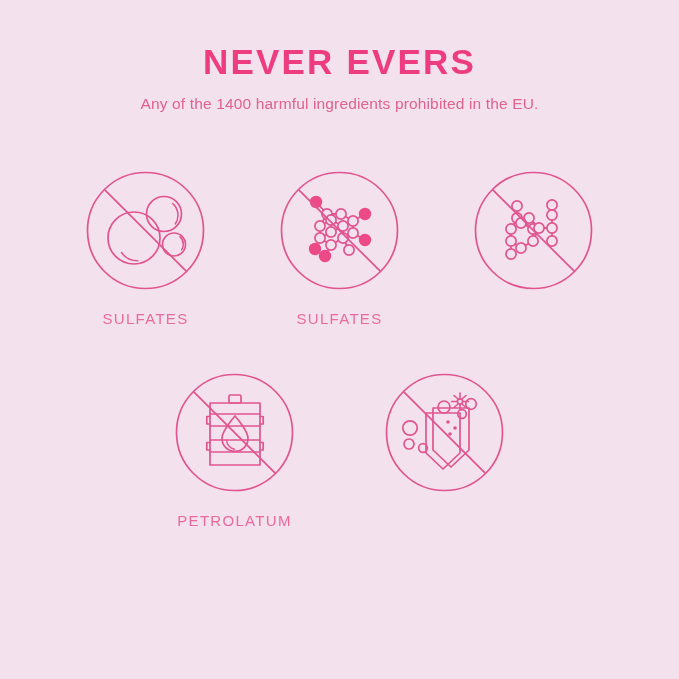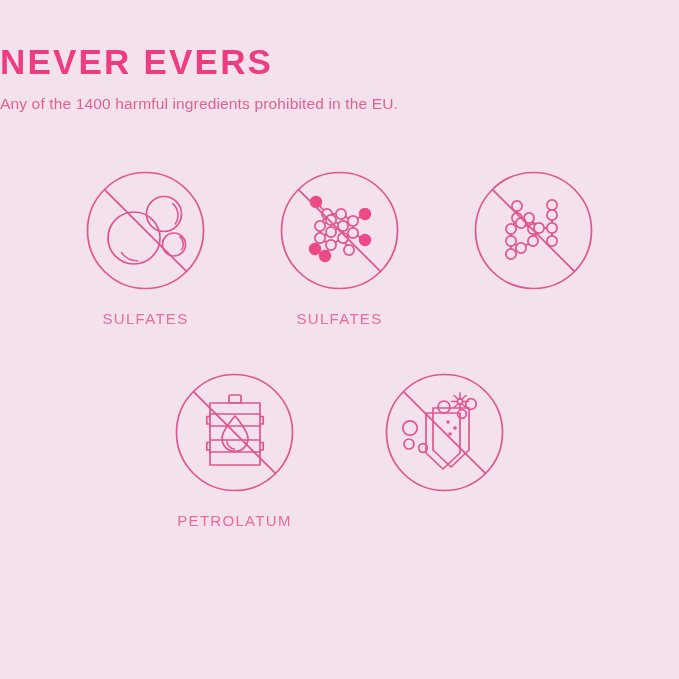--- a/index.html
+++ b/index.html
@@ -17,21 +17,21 @@
     position: relative;
     width: 679px;
     height: 679px;
     background: #f4e1ee;
     box-sizing: border-box;
   }
 
   
   .header {
     padding-top: 44px;
-    text-align: left;
+    text-align: center;
   }
   .title {
     font-size: 35px;
     font-weight: bold;
     letter-spacing: 2.2px;
     color: #ed3d80;
     line-height: 1.05;
     margin: 0;
   }
   .subtitle {

